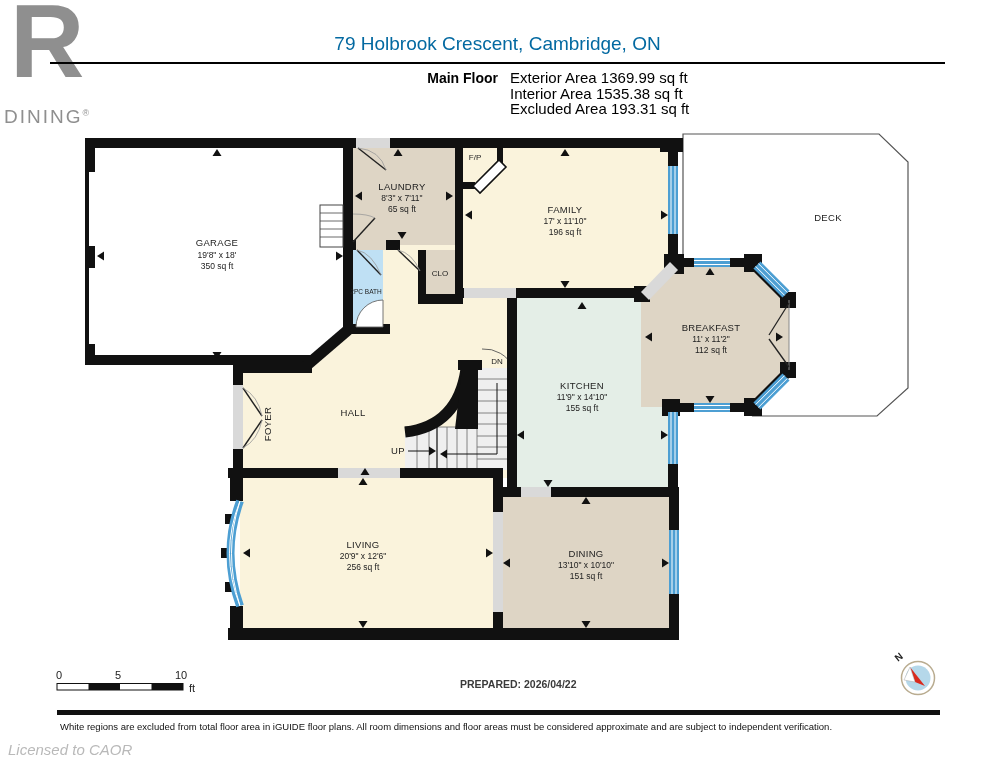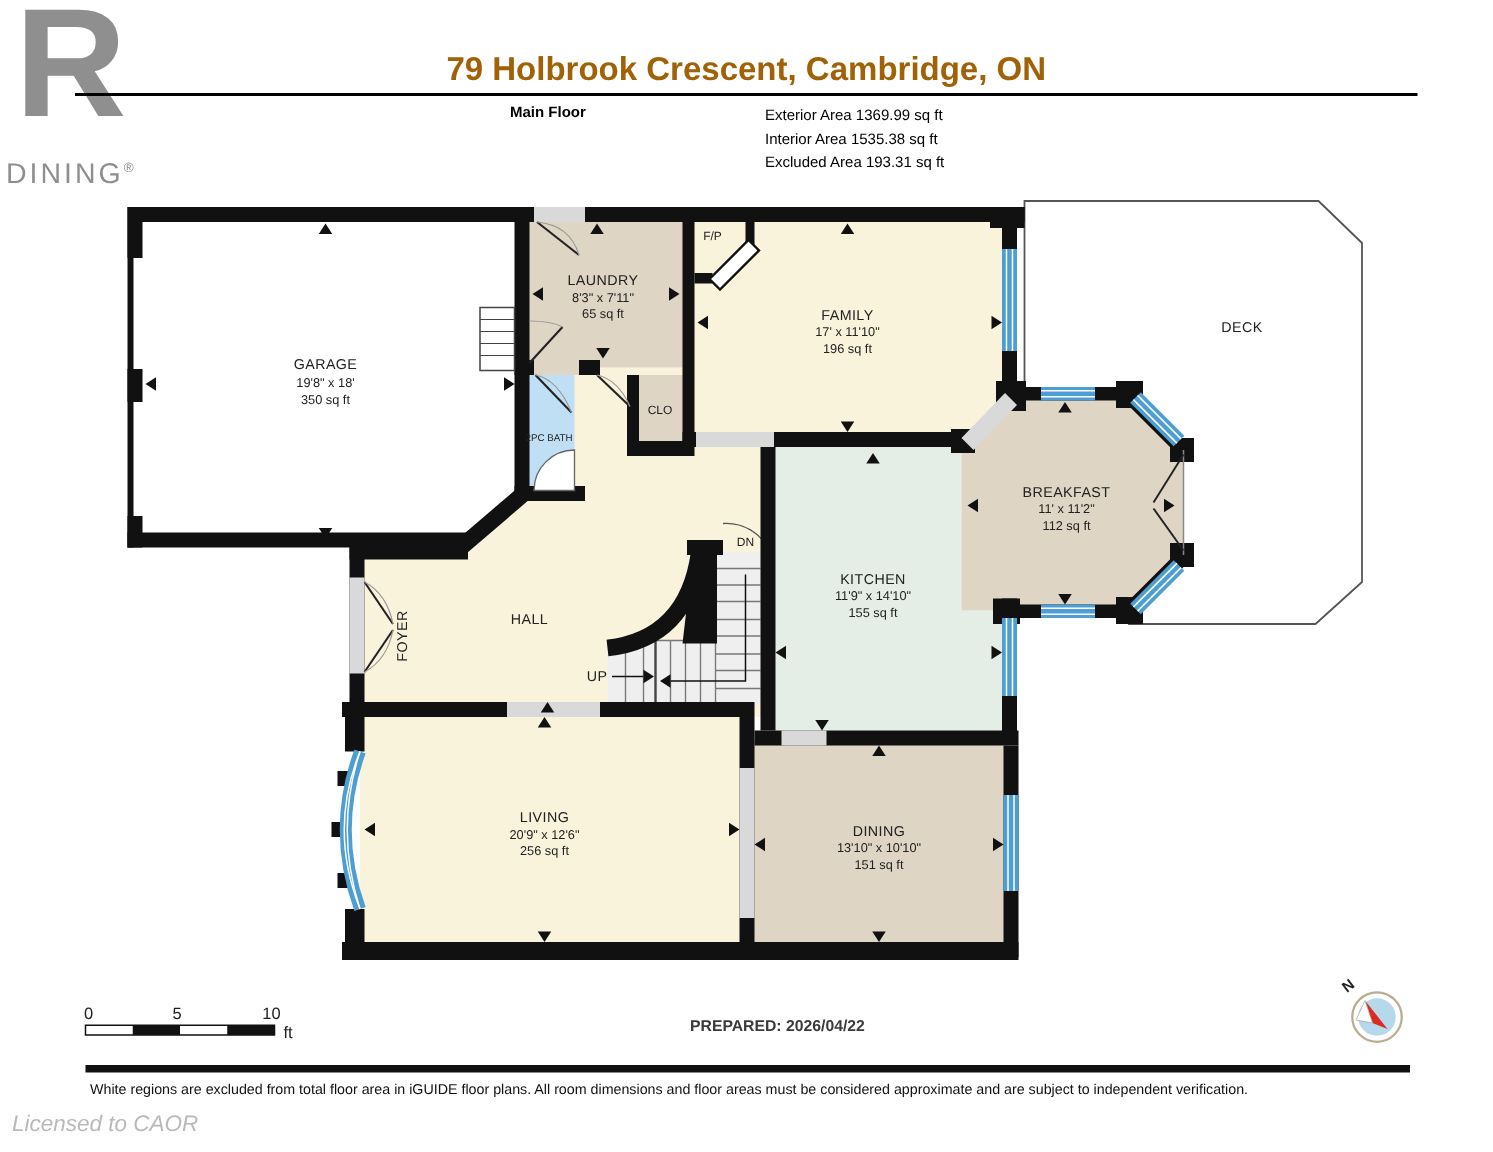--- a/index.html
+++ b/index.html
@@ -1,25 +1,25 @@
 <!DOCTYPE html>
 <html><head>
 <meta charset="utf-8">
 <style>
   html,body{margin:0;padding:0;background:#fff;}
   #page{position:relative;width:995px;height:768px;background:#fff;overflow:hidden;
         font-family:"Liberation Sans",sans-serif;}
   .abs{position:absolute;}
-  #title{top:33px;left:0;width:995px;text-align:center;font-size:22px;font-weight:bold;color:#a16207;}
+  #title{top:33px;left:0;width:995px;text-align:center;font-size:19px;font-weight:normal;color:#0369a1;}
   #rule{top:62px;left:50px;width:895px;height:2px;background:#000;}
   #logoR{top:-10px;left:10px;font-size:103px;font-weight:bold;color:#8f8f8f;line-height:1;}
   #logoWord{top:106px;left:4px;font-size:19px;color:#8f8f8f;letter-spacing:2px;}
   #logoWord sup{font-size:9px;}
-  #floorLabel{top:70px;left:340px;width:158px;text-align:left;font-size:10px;font-weight:bold;color:#000;}
-  #areas{top:70px;left:510px;font-size:10px;color:#000;line-height:15.5px;}
+  #floorLabel{top:70px;left:340px;width:158px;text-align:right;font-size:14px;font-weight:bold;color:#000;}
+  #areas{top:70px;left:510px;font-size:15px;color:#000;line-height:15.5px;}
   #prepared{top:678px;left:460px;font-size:10.5px;font-weight:bold;color:#3a3a3a;}
   #botbar{top:710px;left:57px;width:883px;height:5px;background:#111;}
   #disclaimer{top:721px;left:60px;font-size:9.5px;color:#111;white-space:nowrap;}
   #license{top:741px;left:8px;font-size:15px;color:#b9b9b9;font-style:italic;}
   svg text{font-family:"Liberation Sans",sans-serif;fill:#222;}
   .rn{font-size:9.5px;letter-spacing:.3px;}
   .rd{font-size:8.5px;}
   .sm{font-size:8px;}
   .tiny{font-size:6.5px;}
   .mid{text-anchor:middle;}

